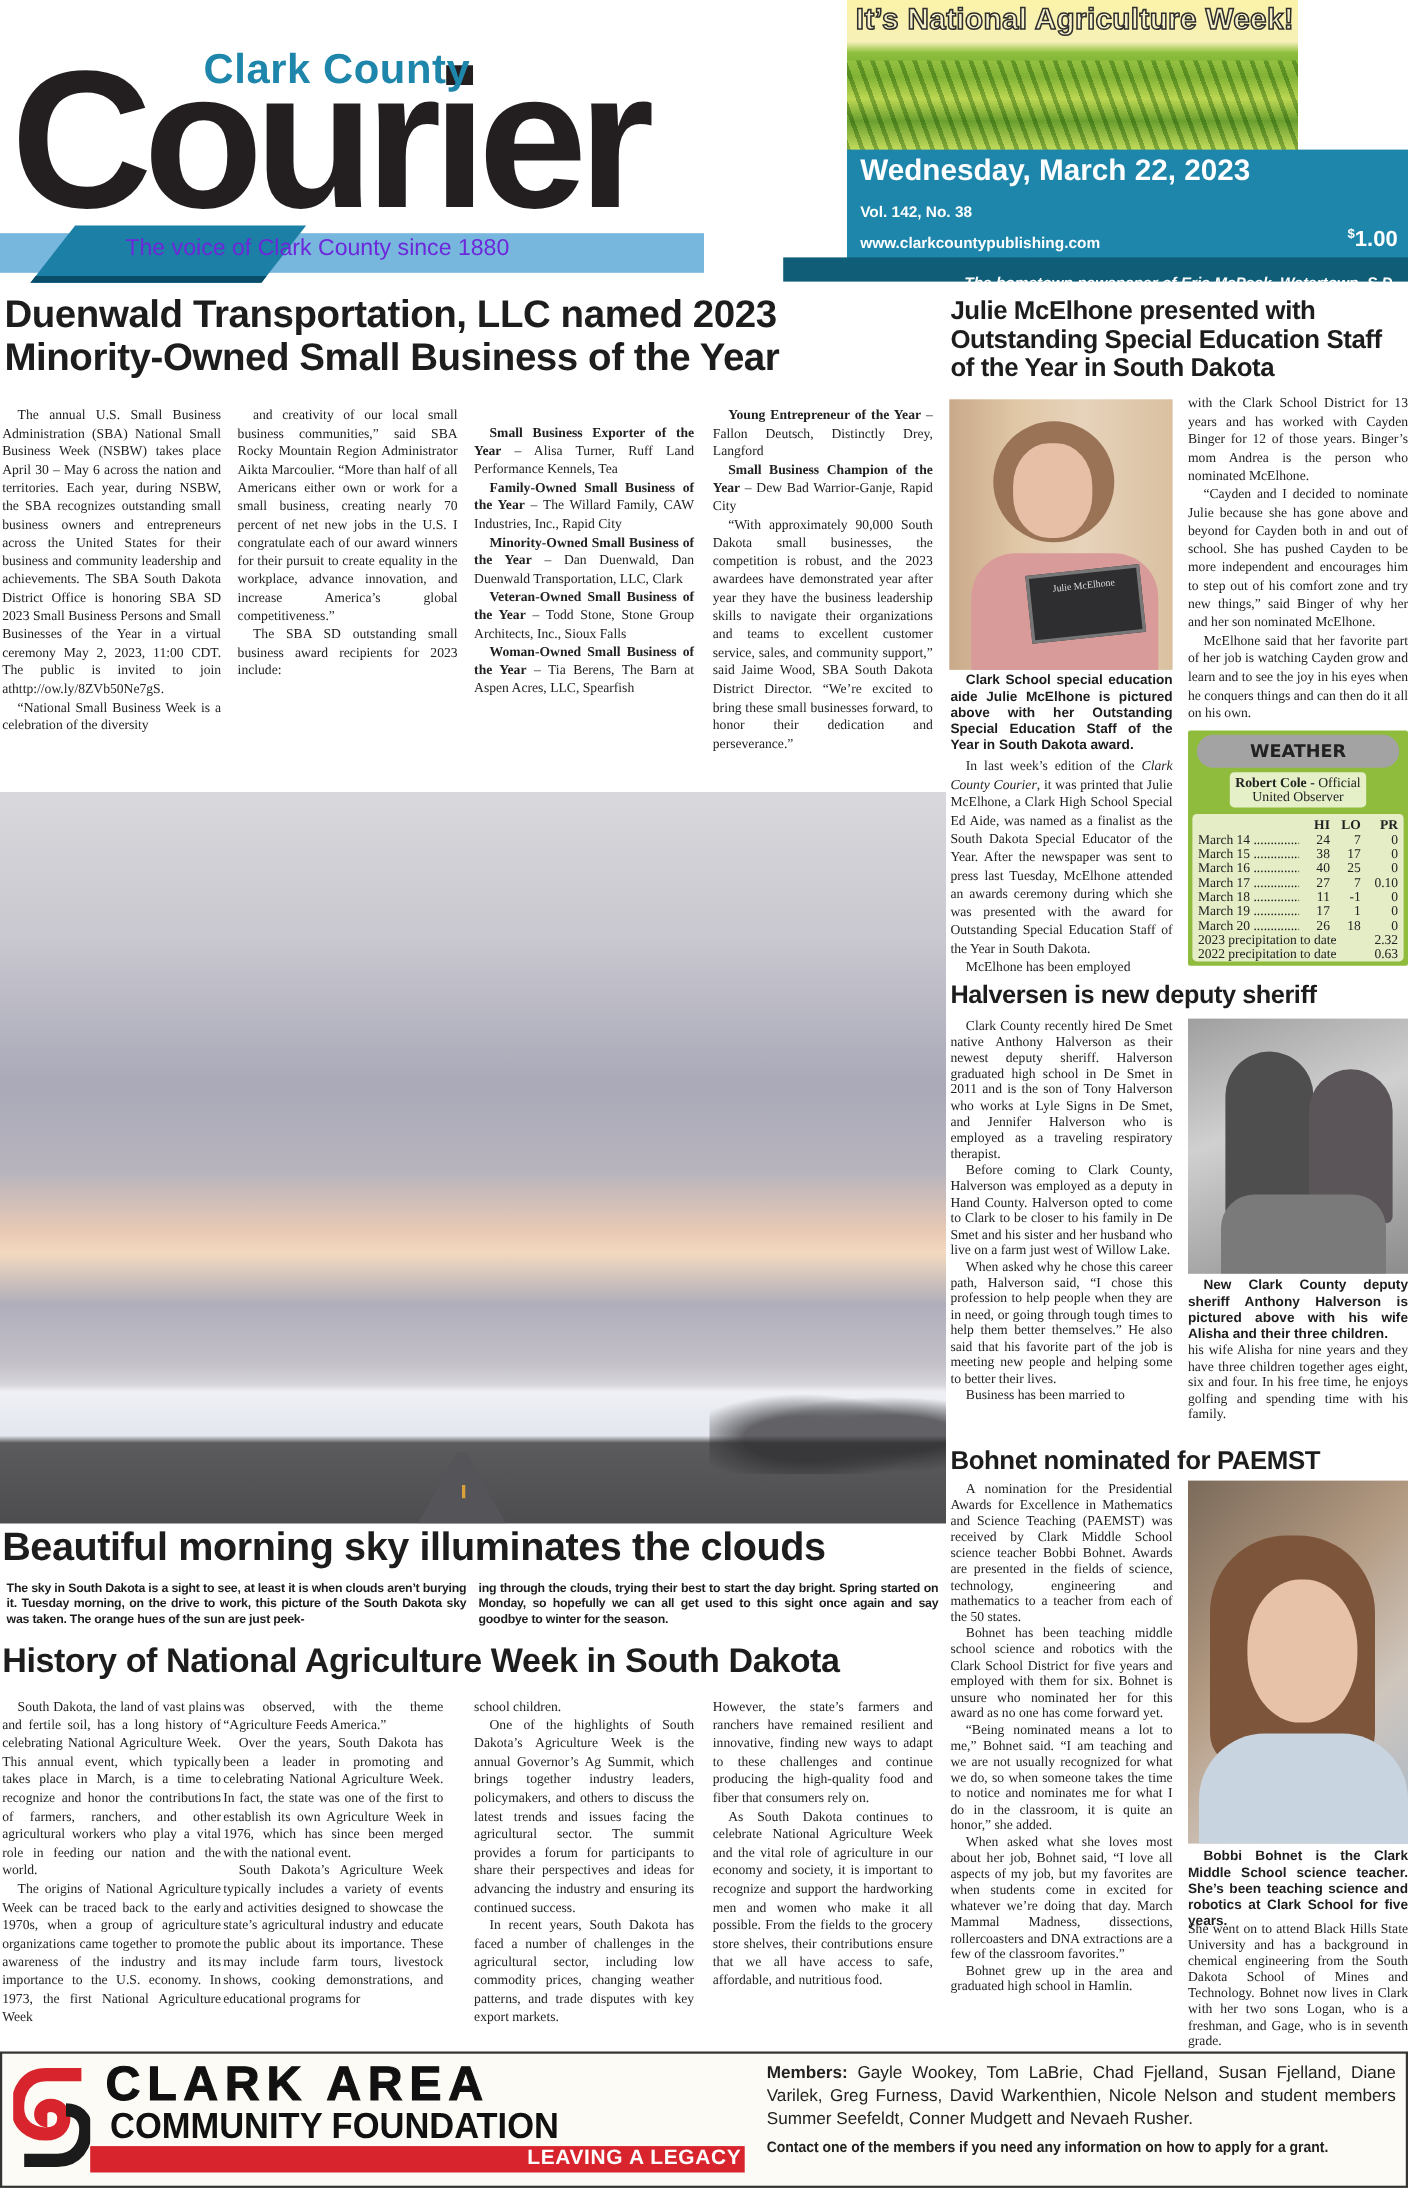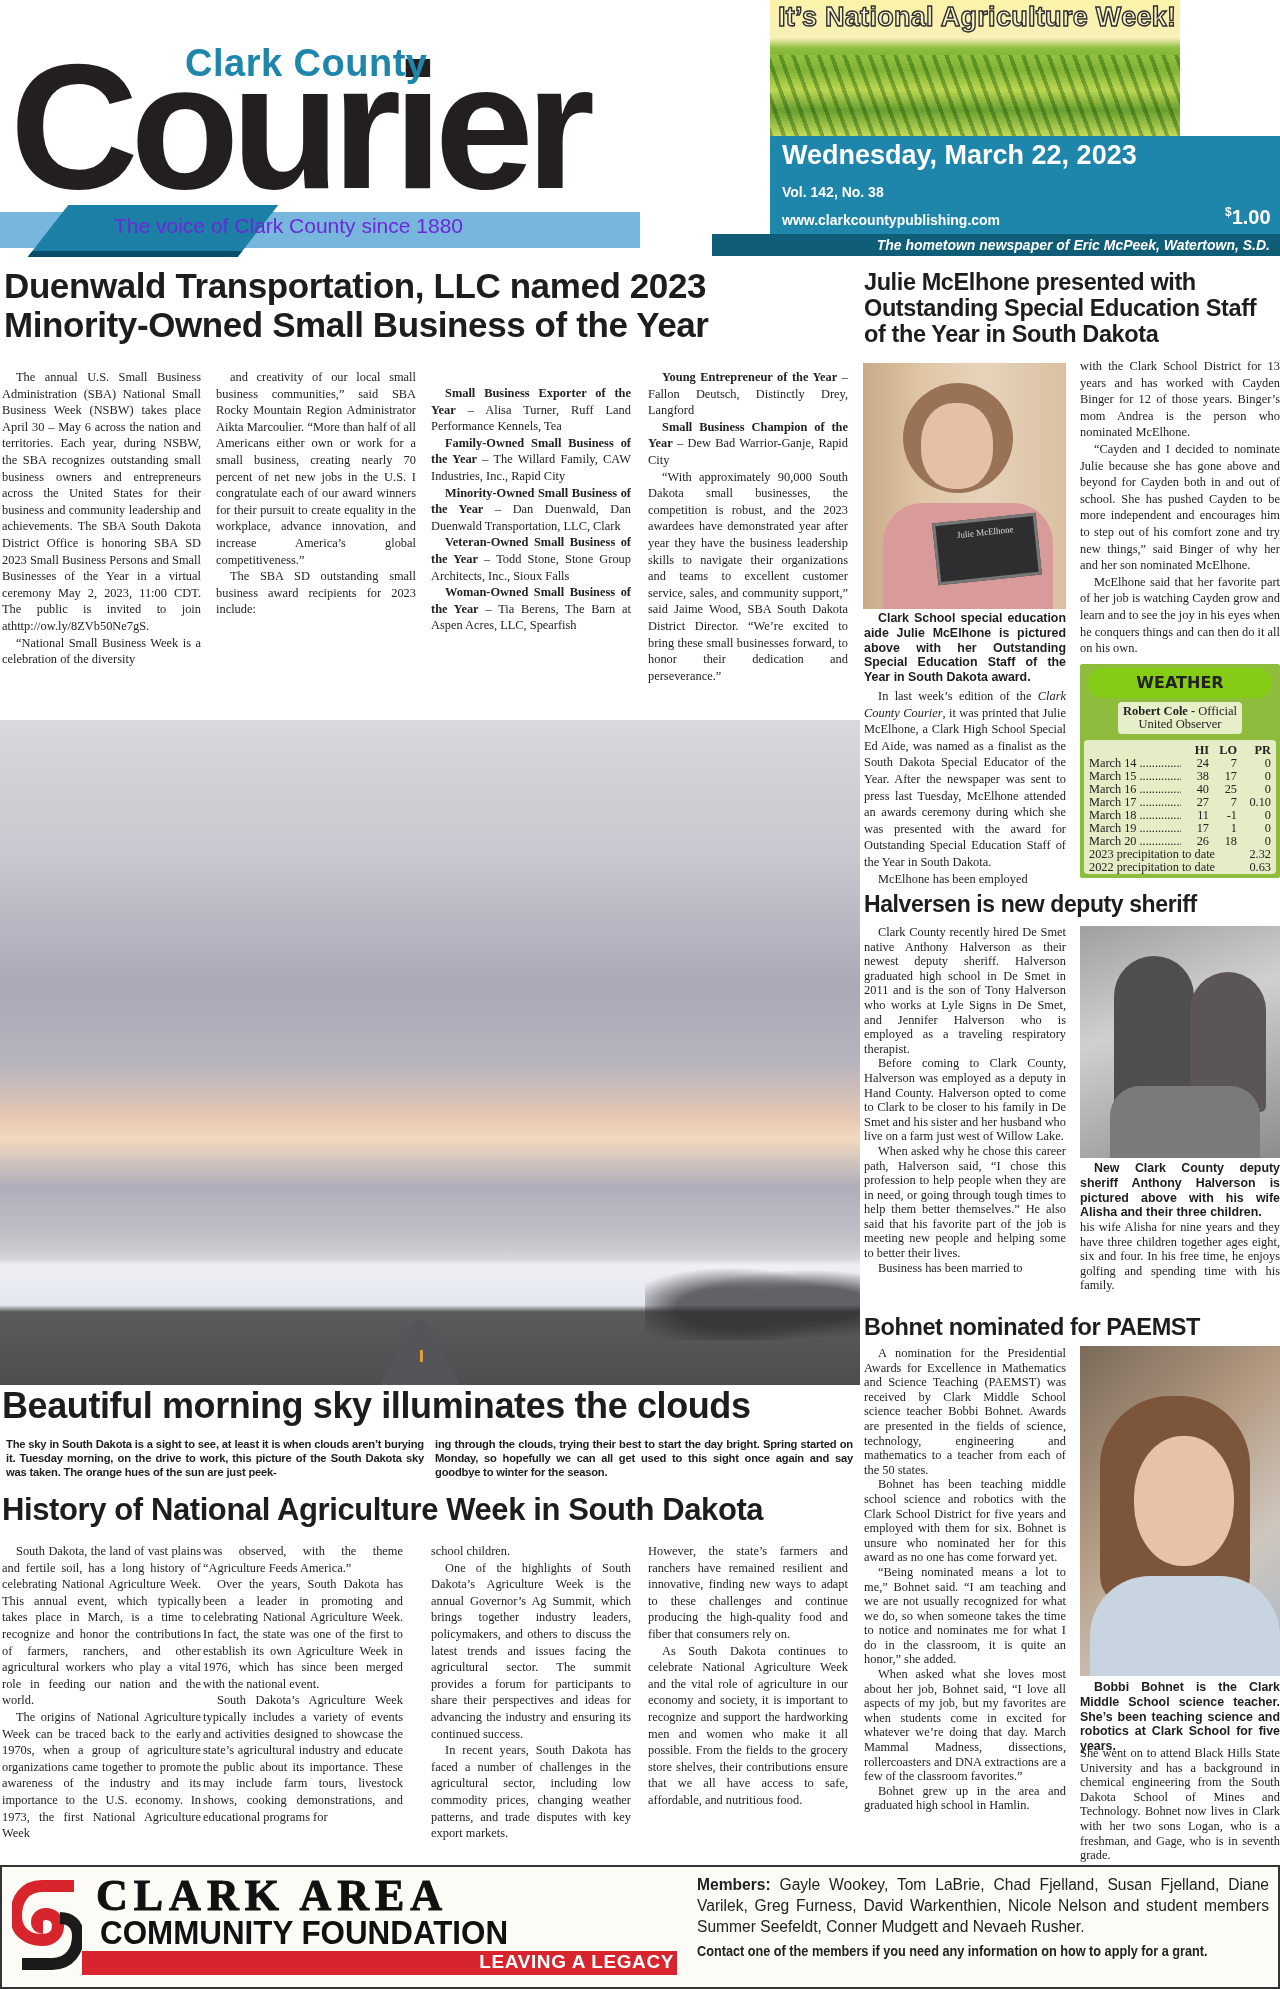--- a/index.html
+++ b/index.html
@@ -13,45 +13,45 @@
   .mast-tagline{left:114px;top:214px;font-family:"Liberation Sans",sans-serif;font-size:21px;color:#6d28d9}
   .banner{left:770px;top:0;width:410px;height:138px;background:linear-gradient(#fbf3a8 0,#f7f0b8 38px,#8fbf3e 48px,#6da52a 70px,#b6d34d 90px,#4f8c22 110px,#c7de5c 138px);overflow:hidden}
   .banner-rows{position:absolute;left:0;top:55px;width:100%;height:83px;background:repeating-linear-gradient(70deg,rgba(60,110,20,.45) 0 4px,rgba(210,230,100,.2) 4px 12px)}
   .banner-title{position:absolute;left:8px;top:2px;font-family:"Liberation Sans",sans-serif;font-weight:bold;font-size:27px;color:#f7f1c9;-webkit-text-stroke:1.4px #2d2d2d;letter-spacing:0.3px;white-space:nowrap}
   .datebox{left:770px;top:136px;width:510px;height:104px;background:#1e86aa}
   .date{left:782px;top:140px;font-family:"Liberation Sans",sans-serif;font-weight:bold;font-size:27px;color:#fff}
   .vol{left:782px;top:184px;font-family:"Liberation Sans",sans-serif;font-weight:bold;font-size:14px;color:#fff}
   .url{left:782px;top:212px;font-family:"Liberation Sans",sans-serif;font-weight:bold;font-size:14px;color:#fff}
   .price{left:1225px;top:205px;font-family:"Liberation Sans",sans-serif;font-weight:bold;font-size:20px;color:#fff}
   .price sup{font-size:12px}
-  .hometown{left:712px;top:234px;width:568px;height:22px;background:#105d78;color:#fff;font-family:"Liberation Sans",sans-serif;font-weight:bold;font-style:italic;font-size:14px;text-align:right;padding:3px 10px 0 0}
+  .hometown{left:712px;top:234px;width:568px;height:22px;background:#105d78;color:#fff;font-family:"Liberation Sans",sans-serif;font-weight:bold;font-style:italic;font-size:14px;text-align:right;padding:15px 10px 0 0}
   
   .hl{font-family:"Liberation Sans",sans-serif;font-weight:bold;color:#1d1d1d;line-height:1.12;letter-spacing:-0.4px}
   .body{font-family:"Liberation Serif",serif;font-size:12.4px;line-height:16.6px;text-align:justify;color:#222}
   .body p{text-indent:14px}
   .body p.noind{text-indent:0}
   .body b{font-weight:bold}
   .cap{font-family:"Liberation Sans",sans-serif;font-weight:bold;font-size:12.4px;line-height:14.8px;text-align:justify;color:#1d1d1d}
   .cap.ind{text-indent:14px}
   .photo{background:#aaa;overflow:hidden}
   
   .weather{left:1080px;top:664px;width:200px;height:214px;background:#8fbc3c;border-radius:2px}
-  .w-title{position:absolute;left:8px;top:4px;width:184px;height:30px;background:#84cc16;border-radius:16px;font-family:"DejaVu Sans",sans-serif;font-weight:bold;font-size:16px;text-align:center;line-height:30px;color:#222}
+  .w-title{position:absolute;left:8px;top:4px;width:184px;height:30px;background:#a3a3a3;border-radius:16px;font-family:"DejaVu Sans",sans-serif;font-weight:bold;font-size:16px;text-align:center;line-height:30px;color:#222}
   .w-obs{position:absolute;left:38px;top:38px;width:124px;height:32px;background:#e5efc8;border-radius:4px;text-align:center;font-size:12.5px;line-height:13px;padding-top:3px;color:#222}
   .w-table{position:absolute;left:4px;top:76px;width:192px;height:134px;background:#e4edc6;border-radius:4px;font-size:12.3px;line-height:13px;padding:4px 5px}
   .w-row{display:flex;white-space:nowrap}
   .w-row .d{flex:1;overflow:hidden}
   .w-row .n{width:28px;text-align:right}
   .w-row .p{width:34px;text-align:right}
   .w-head{font-weight:bold}
   .w-tot{display:flex;justify-content:space-between}
   
   .ad{left:0;top:1865px;width:1280px;height:124px;border:2px solid #333;background:#fdfbf5}
   .ad-s{left:12px;top:1880px;width:70px;height:90px}
-  .ad-clark{left:96px;top:1870px;font-family:Liberation Serif, serif;font-weight:bold;font-size:44px;color:#111;letter-spacing:6px;-webkit-text-stroke:1px #111}
+  .ad-clark{left:96px;top:1870px;font-family:Liberation Sans, sans-serif;font-weight:bold;font-size:44px;color:#111;letter-spacing:6px;-webkit-text-stroke:1px #111}
   .ad-cf{left:100px;top:1914px;font-family:"Liberation Sans",sans-serif;font-weight:bold;font-size:33px;color:#111;letter-spacing:0px;transform:scaleX(0.95);transform-origin:left}
   .ad-redbar{left:82px;top:1951px;width:595px;height:24px;background:#d8242c}
   .ad-legacy{left:300px;top:1951px;width:374px;font-family:"Liberation Sans",sans-serif;font-weight:bold;font-size:19px;color:#fff;text-align:right;letter-spacing:0.6px}
   .ad-members{left:697px;top:1874px;width:572px;font-family:"Liberation Sans",sans-serif;font-size:15.6px;line-height:21px;text-align:justify;color:#222}
   .ad-contact{left:697px;top:1944px;font-family:"Liberation Sans",sans-serif;font-weight:bold;font-size:13.8px;color:#222;transform:scaleX(0.92);transform-origin:left}
 </style>
 </head>
 <body>
 
 <div class="abs mast-bar"></div>

